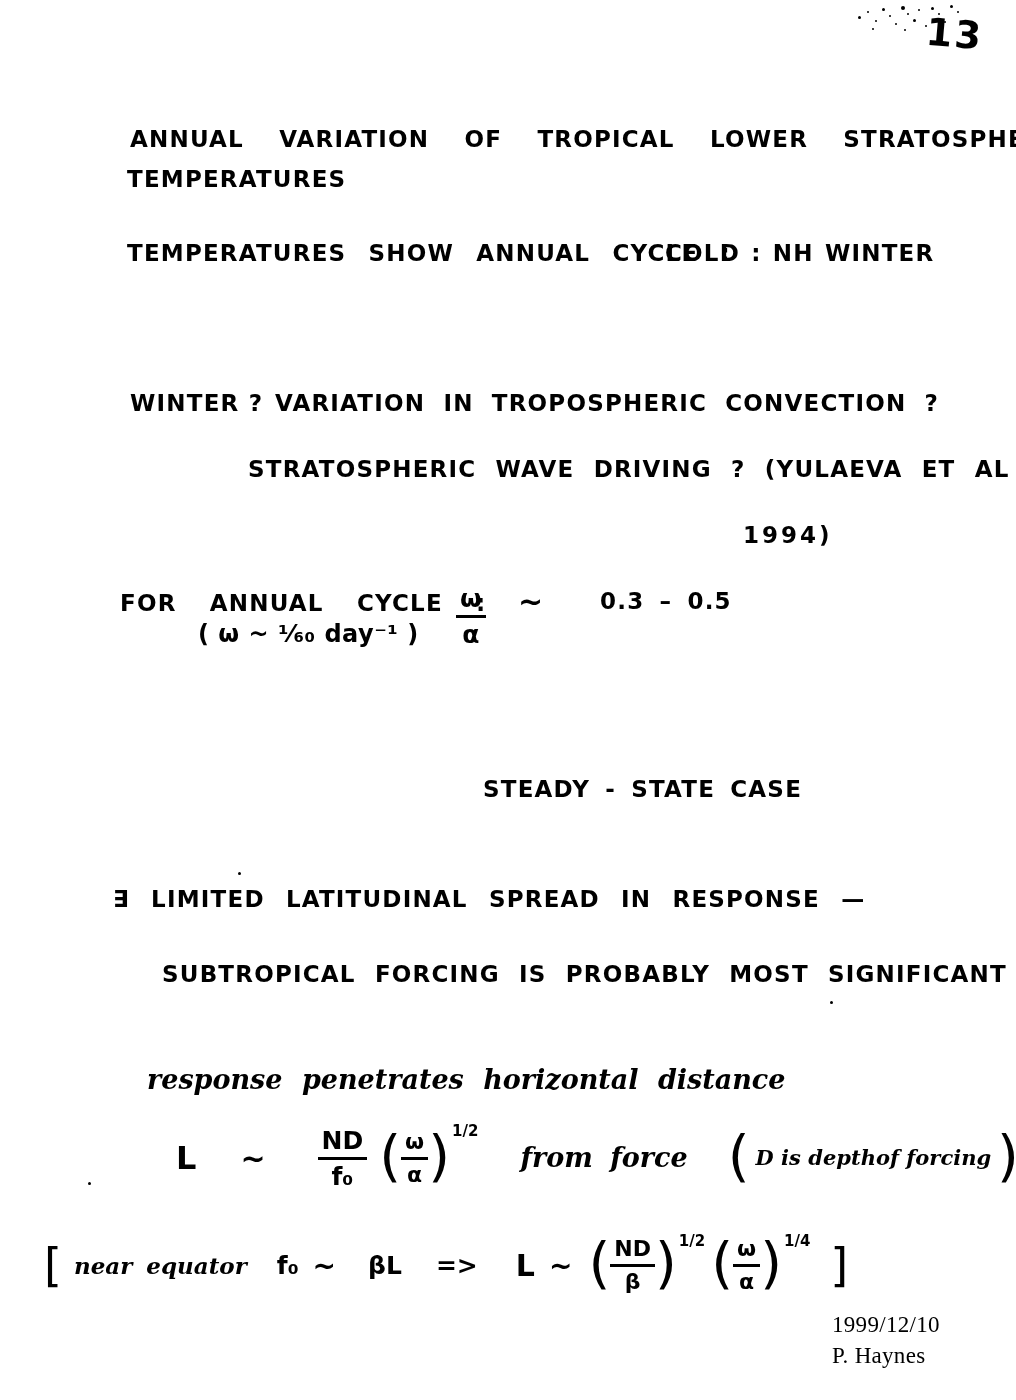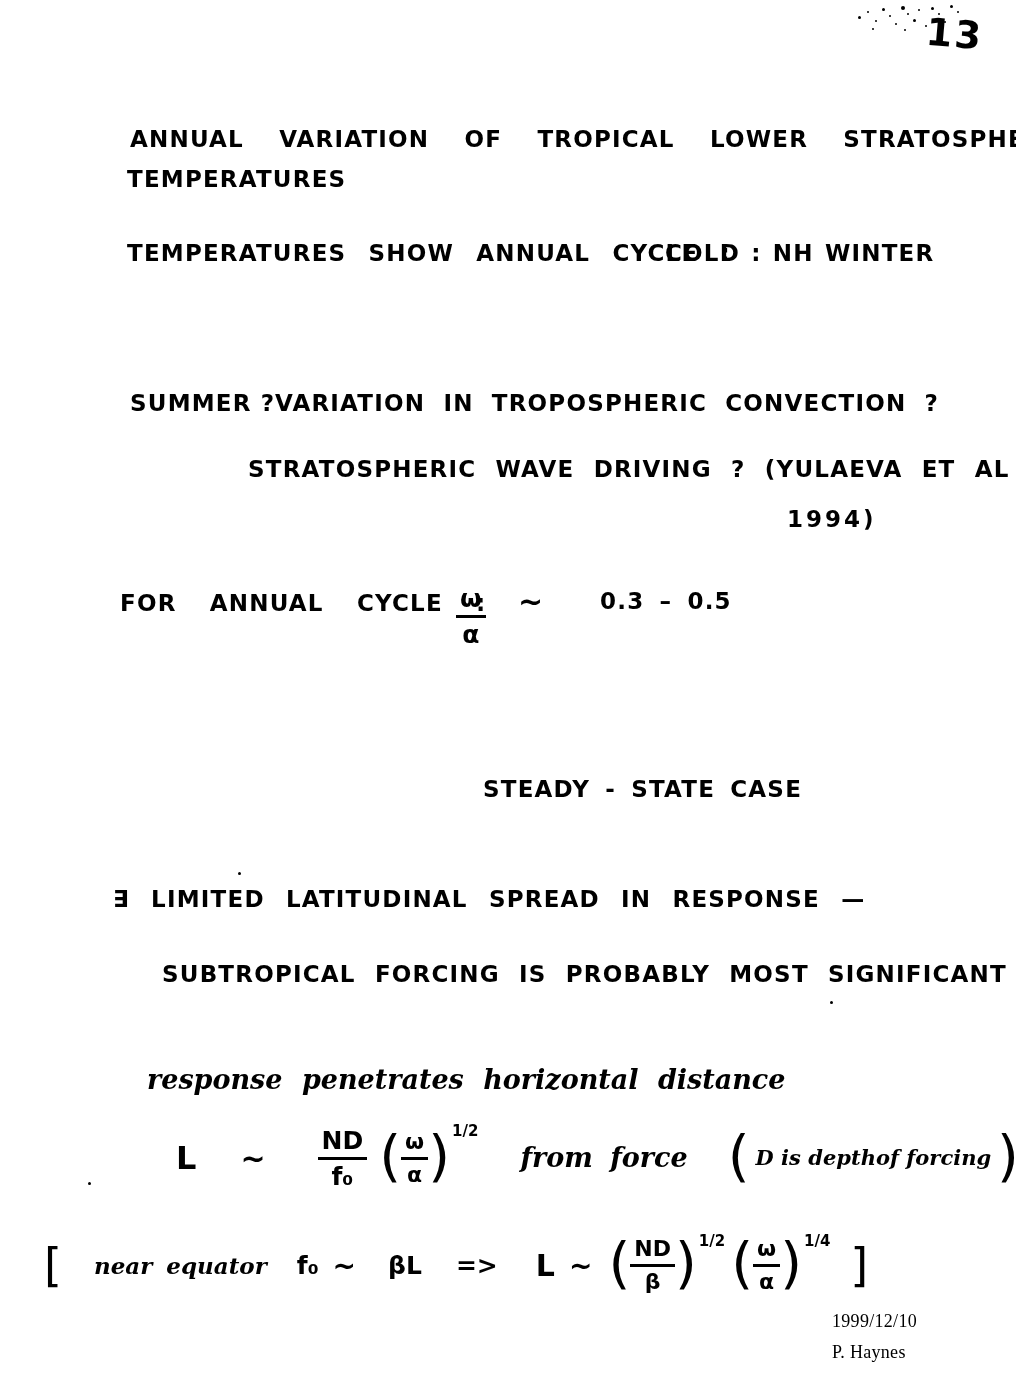--- a/index.html
+++ b/index.html
@@ -60,21 +60,21 @@
   }
   .pageno {
     font-size:38px;
     font-weight:700;
     transform:rotate(5deg);
     letter-spacing:2px;
   }
   .serif {
     font-family:"Liberation Serif", "DejaVu Serif", serif;
     font-weight:400;
-    font-size:18px;
+    font-size:23px;
     letter-spacing:0.3px;
   }
   .dot { position:absolute; background:#000; border-radius:50%; }
 </style>
 </head>
 <body>
 
 <div id="page">
 
   <div class="dot" style="left:858px;top:16px;width:3px;height:3px;"></div>
@@ -100,34 +100,35 @@
   <div class="dot" style="left:88px;top:1182px;width:3px;height:3px;"></div>
 
   <div class="line pageno" style="left:926px;top:12px;">13</div>
 
   <div class="line hw" style="left:130px;top:126px;word-spacing:26px;">ANNUAL VARIATION OF TROPICAL LOWER STRATOSPHERIC</div>
   <div class="line hw" style="left:127px;top:166px;">TEMPERATURES</div>
 
   <div class="line hw" style="left:127px;top:240px;word-spacing:13px;">TEMPERATURES SHOW ANNUAL CYCLE :</div>
   <div class="line hw" style="left:665px;top:240px;word-spacing:2px;">COLD : NH WINTER</div>
 
-  <div class="line hw" style="left:130px;top:390px;">SUMMER ?</div>
+  <div class="line hw" style="left:130px;top:390px;">WINTER ?</div>
   <div class="line hw" style="left:275px;top:390px;word-spacing:9px;">VARIATION IN TROPOSPHERIC CONVECTION ?</div>
   <div class="line hw" style="left:248px;top:456px;word-spacing:10px;">STRATOSPHERIC WAVE DRIVING ? (YULAEVA ET AL</div>
-  <div class="line hw" style="left:743px;top:506px;letter-spacing:3px;margin-left:44px;">1994)</div>
+  <div class="line hw" style="left:743px;top:522px;letter-spacing:3px;">1994)</div>
 
   <div class="line hw" style="left:120px;top:590px;word-spacing:24px;">FOR ANNUAL CYCLE :</div>
   <div class="line math" style="left:456px;top:586px;">
     <span class="frac">
       <span class="num">ω</span>
       <span class="den">α</span>
     </span>
   </div>
   <div class="line hw" style="left:518px;top:584px;font-size:30px;">~</div>
   <div class="line hw" style="left:600px;top:588px;word-spacing:6px;">0.3 – 0.5</div>
+  <div class="line hw" style="left:198px;top:620px;font-size:24px;letter-spacing:0.5px;">( ω ~ ¹⁄₆₀ day⁻¹ )</div>
 
   <div class="line hw" style="left:483px;top:776px;word-spacing:6px;">STEADY - STATE CASE</div>
 
   <div class="line hw" style="left:162px;top:961px;word-spacing:10px;">SUBTROPICAL FORCING IS PROBABLY MOST SIGNIFICANT</div>
   <div class="line hw" style="left:113px;top:886px;word-spacing:12px;">∃ LIMITED LATITUDINAL SPREAD IN RESPONSE —</div>
 
   <div class="line cursive" style="left:147px;top:1064px;font-size:27px;word-spacing:10px;">response penetrates horizontal distance</div>
 
   <div class="line math" style="left:176px;top:1128px;">
     <span style="font-size:32px;">L</span>
@@ -147,21 +148,21 @@
     <span class="bigparen" style="margin-left:40px;">(</span>
     <span class="stack2 cursive" style="margin:0 6px;">
       <span>D is depth</span>
       <span>of forcing</span>
     </span>
     <span class="bigparen">)</span>
   </div>
 
   <div class="line math" style="left:44px;top:1238px;">
     <span style="font-size:46px;font-weight:400;">[</span>
-    <span class="cursive" style="margin-left:32px;font-size:23px;word-spacing:6px;">near equator</span>
+    <span class="cursive" style="margin-left:12px;font-size:23px;word-spacing:6px;">near equator</span>
     <span style="margin-left:30px;">f₀</span>
     <span style="margin-left:14px;font-size:28px;">~</span>
     <span style="margin-left:32px;">βL</span>
     <span style="margin-left:34px;letter-spacing:0;">=&gt;</span>
     <span style="margin-left:38px;font-size:30px;">L</span>
     <span style="margin-left:14px;font-size:28px;">~</span>
     <span class="bigparen" style="margin-left:16px;">(</span>
     <span class="frac fs">
       <span class="num">ND</span>
       <span class="den">β</span>

